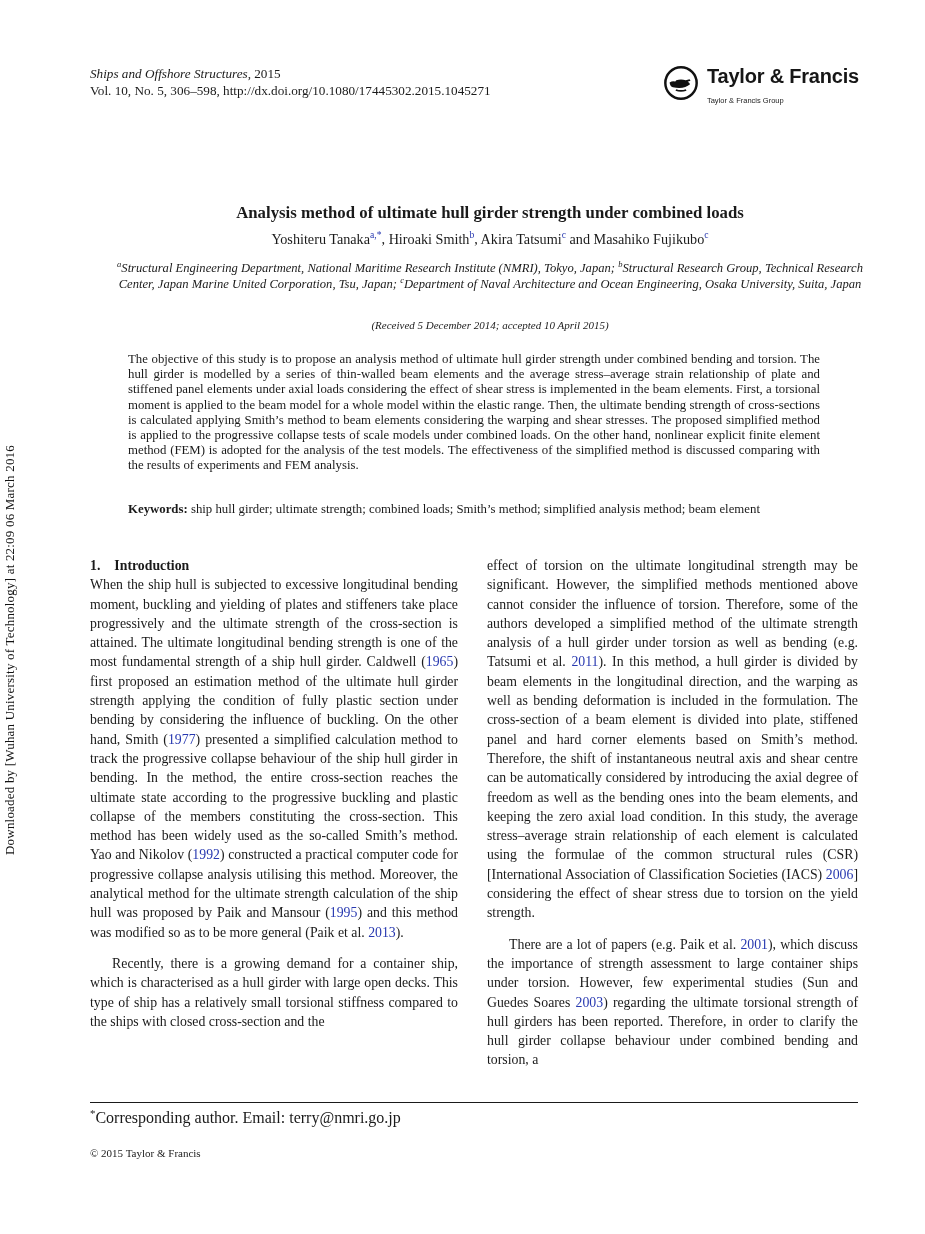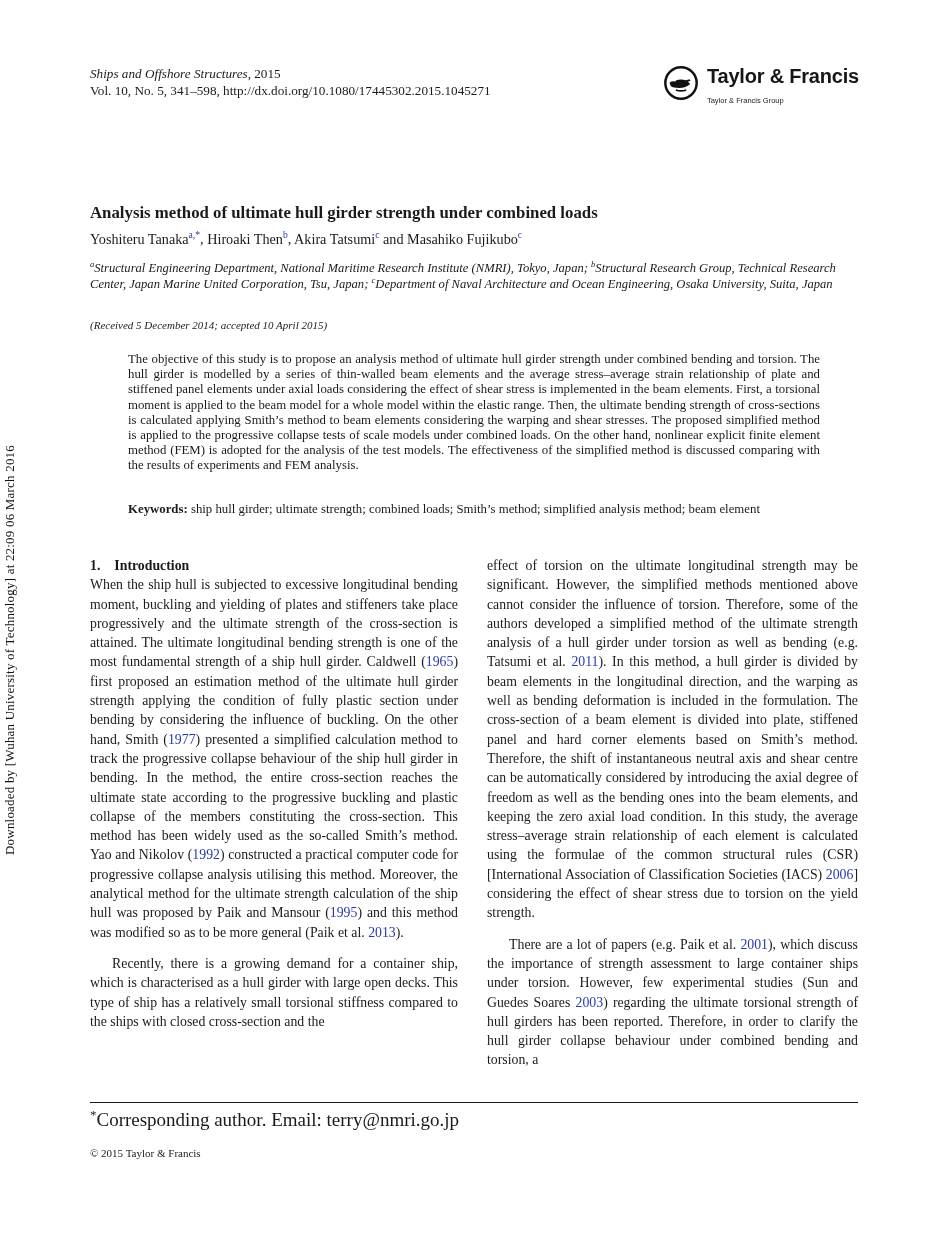--- a/index.html
+++ b/index.html
@@ -24,21 +24,21 @@
     white-space:nowrap;
   }
   
   .jinfo{position:absolute;left:90px;top:66px;font-size:13.2px;line-height:16.5px;}
   .jinfo .it{font-style:italic;}
   .logo{position:absolute;right:66px;top:64px;display:flex;align-items:center;gap:7px;}
   .logo-text{font-family:"Liberation Sans", sans-serif;line-height:1;}
   .logo-name{font-size:20px;font-weight:600;letter-spacing:-.2px;color:#161616;}
   .logo-sub{font-size:7.5px;margin-top:11px;color:#222;}
   
-  .front{position:absolute;left:90px;width:768px;}
+  .front{position:absolute;left:106px;width:768px;text-align:center;}
   .title{top:203px;font-size:16.8px;font-weight:bold;}
   .authors{top:231px;font-size:14.2px;}
   .affil{top:261px;font-size:12.6px;font-style:italic;line-height:15.6px;}
   .received{top:319px;font-size:11px;font-style:italic;}
   .abstract{
     position:absolute;left:128px;top:352px;width:692px;
     font-size:12.8px;line-height:15.2px;text-align:justify;
   }
   .keywords{
     position:absolute;left:128px;top:502px;width:692px;
@@ -48,56 +48,56 @@
   .col{position:absolute;top:556px;font-size:13.8px;line-height:19.3px;text-align:justify;}
   .col-left{left:90px;width:368px;}
   .col-right{left:487px;width:371px;}
   .sec-head{font-weight:bold;text-align:left;}
   .sec-head .hnum{padding-right:14px;}
   .col p{margin-top:0;}
   .col p.indent{margin-top:12px;text-indent:1.6em;}
   .col-right p:first-child{margin-top:0;}
   
   .footrule{position:absolute;left:90px;top:1102px;width:768px;border-top:1.4px solid #1a1a1a;}
-  .footnote{position:absolute;left:90px;top:1109px;font-size:19px;}
+  .footnote{position:absolute;left:90px;top:1109px;font-size:16px;}
   .copyright{position:absolute;left:90px;top:1147px;font-size:11px;}
   
   .cite{color:var(--link);}
   .sup{vertical-align:super;font-size:68%;line-height:0;}
   .b{font-weight:bold;}
   .it{font-style:italic;}
 </style>
 </head>
 <body>
 
 <div class="page">
 
   <div class="vbanner">Downloaded by [Wuhan University of Technology] at 22:09 06 March 2016</div>
 
   <div class="jinfo">
     <div><span class="it">Ships and Offshore Structures</span><span>, 2015</span></div>
-    <div><span>Vol. 10, No. 5, 341–598, </span><span>http://dx.doi.org/10.1080/17445302.2015.1045271</span></div>
+    <div><span>Vol. 10, No. 5, 306–598, </span><span>http://dx.doi.org/10.1080/17445302.2015.1045271</span></div>
   </div>
 
   <div class="logo">
     <span>
       <svg width="38" height="38" viewBox="0 0 40 40" aria-hidden="true">
         <circle cx="20" cy="20" r="16.5" fill="none" stroke="#111" stroke-width="2.6"></circle>
         <path d="M8 19.5 q3 -2 6 -1 l1 -1.5 q5 -1.5 10 0 l4 -1 1 1.5 -3 1.2 q2 1 2.5 2.6 q-6 5.5 -18 3.2 q-3 -0.8 -3.5 -5 z" fill="#111"></path>
         <path d="M15 26.5 q5 1.8 10 0 l0.8 1.6 q-6 2 -11.6 0 z" fill="#111"></path>
       </svg>
     </span>
     <span class="logo-text">
       <div class="logo-name">Taylor &amp; Francis</div>
       <div class="logo-sub">Taylor &amp; Francis Group</div>
     </span>
   </div>
 
   <h1 class="front title">Analysis method of ultimate hull girder strength under combined loads</h1>
-  <div class="front authors"><span>Yoshiteru Tanaka</span><span class="sup cite">a,*</span><span>, Hiroaki Then</span><span class="sup cite">b</span><span>, Akira Tatsumi</span><span class="sup cite">c</span><span> and Masahiko Fujikubo</span><span class="sup cite">c</span></div>
+  <div class="front authors"><span>Yoshiteru Tanaka</span><span class="sup cite">a,*</span><span>, Hiroaki Smith</span><span class="sup cite">b</span><span>, Akira Tatsumi</span><span class="sup cite">c</span><span> and Masahiko Fujikubo</span><span class="sup cite">c</span></div>
   <div class="front affil"><span class="sup">a</span><span>Structural Engineering Department, National Maritime Research Institute (NMRI), Tokyo, Japan; </span><span class="sup">b</span><span>Structural Research Group, Technical Research Center, Japan Marine United Corporation, Tsu, Japan; </span><span class="sup">c</span><span>Department of Naval Architecture and Ocean Engineering, Osaka University, Suita, Japan</span></div>
   <div class="front received">(Received 5 December 2014; accepted 10 April 2015)</div>
 
   <div class="abstract">The objective of this study is to propose an analysis method of ultimate hull girder strength under combined bending and torsion. The hull girder is modelled by a series of thin-walled beam elements and the average stress–average strain relationship of plate and stiffened panel elements under axial loads considering the effect of shear stress is implemented in the beam elements. First, a torsional moment is applied to the beam model for a whole model within the elastic range. Then, the ultimate bending strength of cross-sections is calculated applying Smith’s method to beam elements considering the warping and shear stresses. The proposed simplified method is applied to the progressive collapse tests of scale models under combined loads. On the other hand, nonlinear explicit finite element method (FEM) is adopted for the analysis of the test models. The effectiveness of the simplified method is discussed comparing with the results of experiments and FEM analysis.</div>
   <div class="keywords"><span class="b">Keywords:</span><span> ship hull girder; ultimate strength; combined loads; Smith’s method; simplified analysis method; beam element</span></div>
 
   <div class="col col-left">
     <div class="sec-head"><span class="hnum">1.</span><span>Introduction</span></div>
     <p><span>When the ship hull is subjected to excessive longitudinal bending moment, buckling and yielding of plates and stiffeners take place progressively and the ultimate strength of the cross-section is attained. The ultimate longitudinal bending strength is one of the most fundamental strength of a ship hull girder. Caldwell (</span><span class="cite">1965</span><span>) first proposed an estimation method of the ultimate hull girder strength applying the condition of fully plastic section under bending by considering the influence of buckling. On the other hand, Smith (</span><span class="cite">1977</span><span>) presented a simplified calculation method to track the progressive collapse behaviour of the ship hull girder in bending. In the method, the entire cross-section reaches the ultimate state according to the progressive buckling and plastic collapse of the members constituting the cross-section. This method has been widely used as the so-called Smith’s method. Yao and Nikolov (</span><span class="cite">1992</span><span>) constructed a practical computer code for progressive collapse analysis utilising this method. Moreover, the analytical method for the ultimate strength calculation of the ship hull was proposed by Paik and Mansour (</span><span class="cite">1995</span><span>) and this method was modified so as to be more general (Paik et al. </span><span class="cite">2013</span><span>).</span></p>
     <p class="indent"><span>Recently, there is a growing demand for a container ship, which is characterised as a hull girder with large open decks. This type of ship has a relatively small torsional stiffness compared to the ships with closed cross-section and the</span></p>

